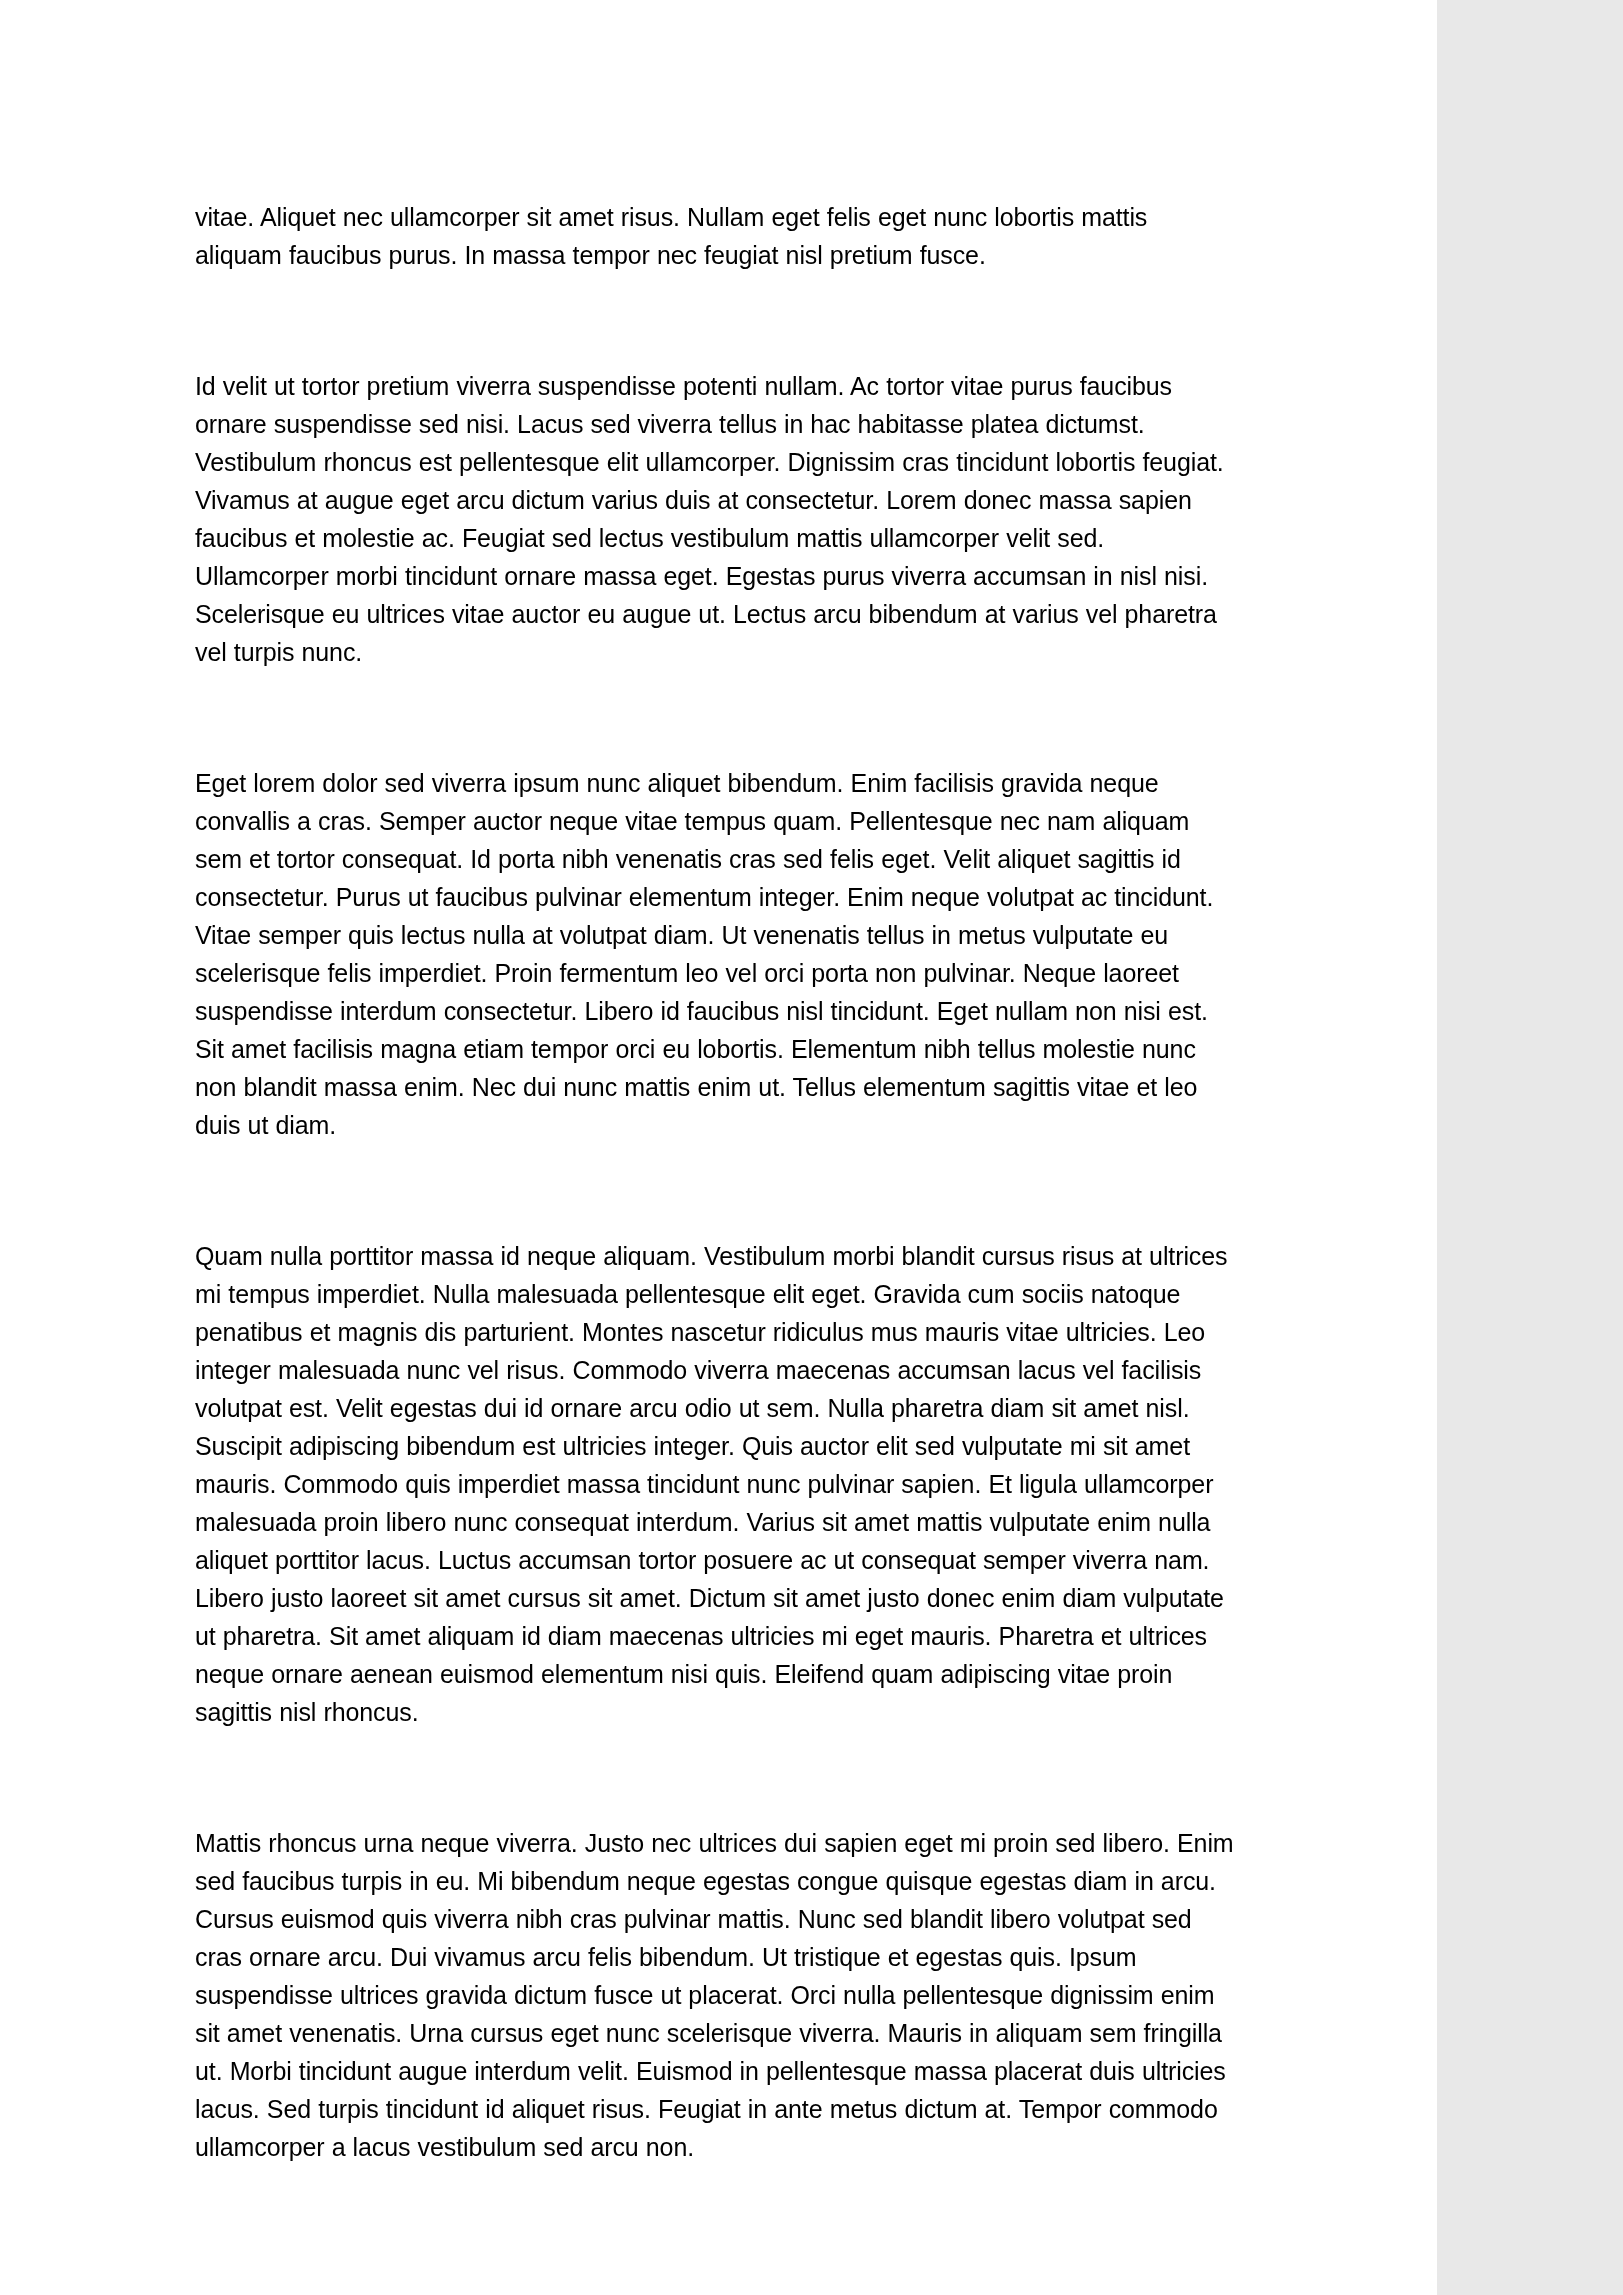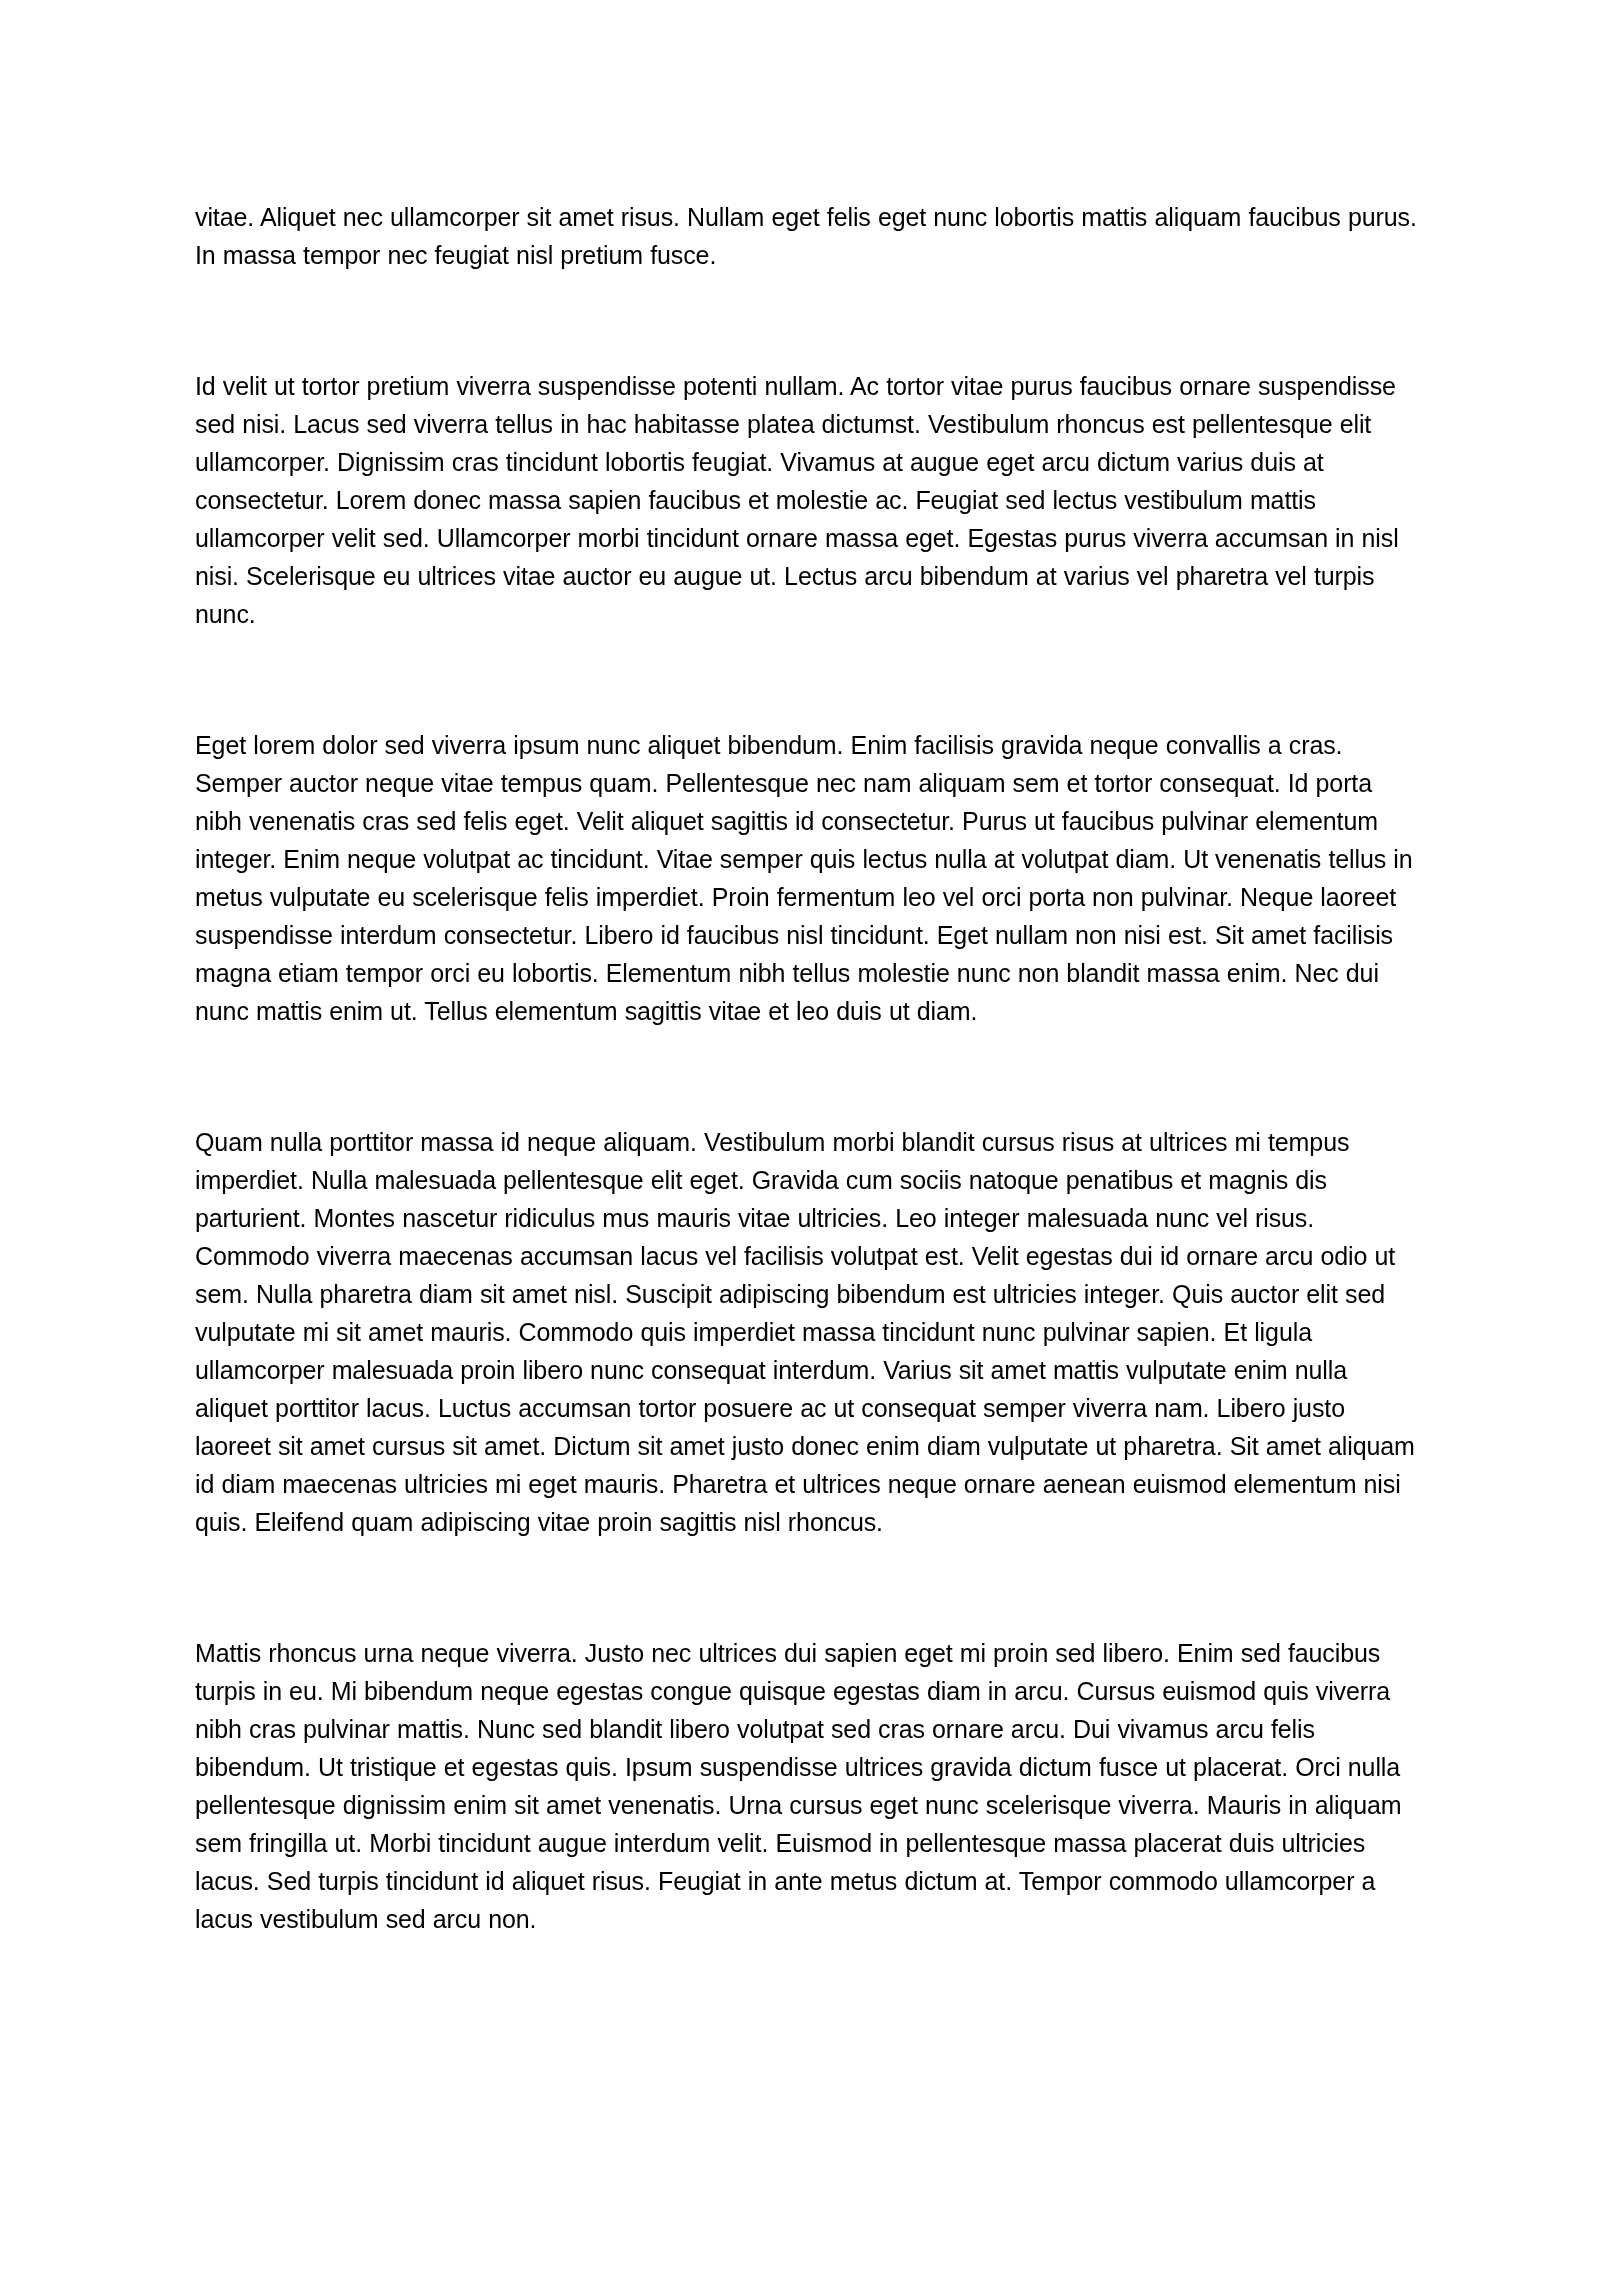--- a/index.html
+++ b/index.html
@@ -2,21 +2,21 @@
 <html style="--page-bg: #ffffff; --text-color: #000000;font-size:10.5px"><head>
 <meta charset="utf-8">
 <style>
   html, body {
     margin: 0;
     padding: 0;
     background: #e8e8e8;
   }
   .page {
     position: relative;
-    width: 1623px;
+    width: 1437px;
     height: 2295px;
     background: var(--page-bg, #ffffff);
     overflow: hidden;
     box-sizing: border-box;
     padding: 198px 198px 4px 195px;
   }
   .para {
     margin: 0 0 93px 0;
     font-family: "Liberation Sans", sans-serif;
     font-size: 25px;

